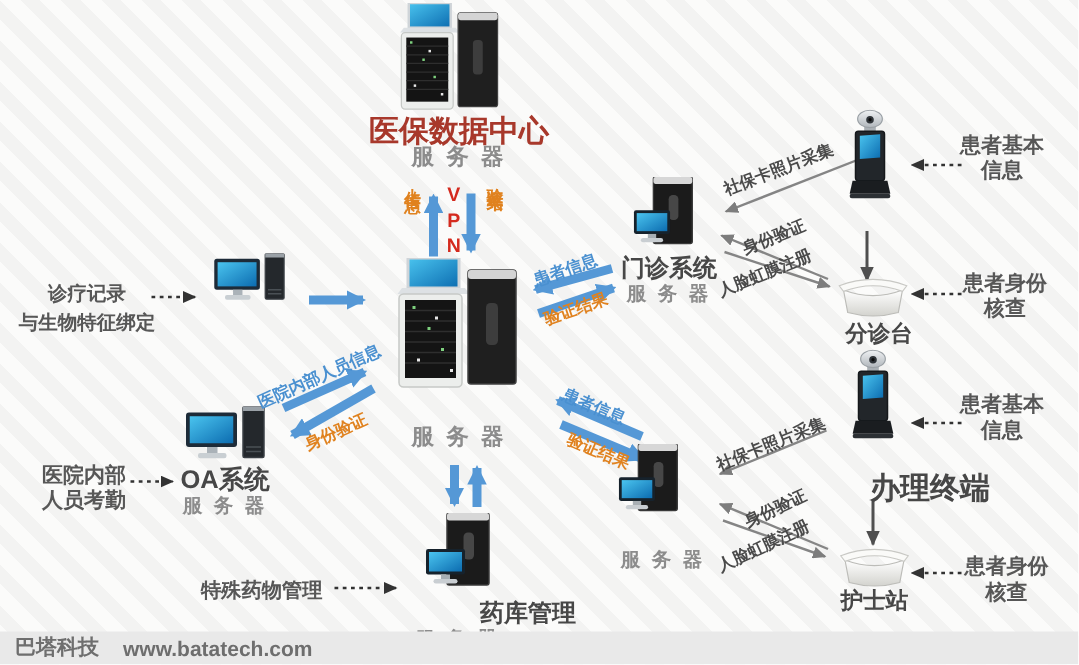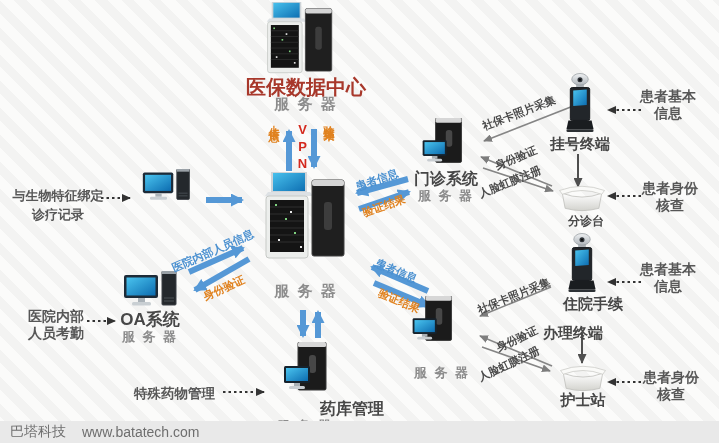--- a/index.html
+++ b/index.html
@@ -21,21 +21,21 @@
   .orange-t{color:#e0821f;}
   .gray-t{color:#4a4a4a;}
   .red-t{color:#d42a1e;}
   #overlay{position:absolute;left:0;top:0;pointer-events:none;}
   .bl{stroke:#5598d6;stroke-width:6;}
   .gl{stroke:#858585;stroke-width:1.6;}
   .dl{stroke:#4f4f4f;stroke-width:2;}
   .dot{stroke:#333;stroke-width:1.8;stroke-dasharray:2.5 3;}
   #footer{position:absolute;left:0;bottom:0;width:719px;height:22px;background:#e9e9e9;
           display:flex;align-items:center;gap:16px;padding-left:10px;box-sizing:border-box;
-          font-weight:normal;color:#6e6e6e;font-size:14px;}
+          font-weight:bold;color:#6e6e6e;font-size:14px;}
 </style>
 </head>
 <body>
 
 <div id="stage">
 
   <svg width="0" height="0" class="abs">
     <defs>
       <linearGradient id="gScreen" x1="0" y1="0" x2="1" y2="1">
         <stop offset="0" stop-color="#4ac4ef"></stop>
@@ -243,56 +243,54 @@
       <rect x="15" y="10" width="8" height="5" fill="#aab0b5"></rect>
       <ellipse cx="19" cy="6.5" rx="8.5" ry="6" fill="url(#gDome)" stroke="#9aa0a5" stroke-width="0.8"></ellipse>
       <circle cx="19" cy="7" r="2.6" fill="#2e3338"></circle>
         <circle cx="19" cy="7" r="1.1" fill="#0c0c0c"></circle>
       <rect x="9" y="15" width="20" height="34" rx="2" fill="#22262a" stroke="#15181b"></rect>
       <polygon points="12,18 26,17 26,33 12,34" fill="url(#gScreen)"></polygon>
       <path d="M7,49 h24 l2,9 h-28 z" fill="#1a1d20"></path>
       <rect x="5" y="58" width="28" height="3" rx="1.5" fill="#2c3034"></rect>
     </svg>
   </div>
-  <div class="node-label" style="left:540px;top:135px;width:80px;font-size:15px;">挂号终端</div>
 
   <div class="abs" style="left:556px;top:183px;">
     <svg width="52" height="30" viewBox="0 0 52 32">
       <path d="M5,11 Q26,19 47,11 L44,27 Q26,32 8,27 Z" fill="url(#gDesk)" stroke="#bcbcb8" stroke-width="0.8"></path>
       <path d="M2,8 Q26,-1 50,8 L47,12 Q26,4 5,12 Z" fill="#fafaf8" stroke="#c8c8c4" stroke-width="0.8"></path>
     </svg>
   </div>
-  <div class="node-label" style="left:546px;top:213px;width:80px;font-size:12px;">分诊台</div>
+  <div class="node-label" style="left:546px;top:213px;width:80px;font-size:15px;">分诊台</div>
 
   <div class="abs" style="left:563px;top:233px;">
     <svg width="38" height="62" viewBox="0 0 38 64">
       <rect x="15" y="10" width="8" height="5" fill="#aab0b5"></rect>
       <ellipse cx="19" cy="6.5" rx="8.5" ry="6" fill="url(#gDome)" stroke="#9aa0a5" stroke-width="0.8"></ellipse>
       <circle cx="19" cy="7" r="2.6" fill="#2e3338"></circle>
         <circle cx="19" cy="7" r="1.1" fill="#0c0c0c"></circle>
       <rect x="9" y="15" width="20" height="34" rx="2" fill="#22262a" stroke="#15181b"></rect>
       <polygon points="12,18 26,17 26,33 12,34" fill="url(#gScreen)"></polygon>
       <path d="M7,49 h24 l2,9 h-28 z" fill="#1a1d20"></path>
       <rect x="5" y="58" width="28" height="3" rx="1.5" fill="#2c3034"></rect>
     </svg>
   </div>
-  <div class="node-label" style="left:553px;top:295px;width:80px;font-size:15px;">住院手续</div>
-  <div class="node-label" style="left:533px;top:312px;width:80px;font-size:15px;margin-top:12px;">办理终端</div>
+  <div class="node-label" style="left:580px;top:312px;width:80px;font-size:20px;">办理终端</div>
 
   <div class="abs" style="left:557px;top:363px;">
     <svg width="52" height="30" viewBox="0 0 52 32">
       <path d="M5,11 Q26,19 47,11 L44,27 Q26,32 8,27 Z" fill="url(#gDesk)" stroke="#bcbcb8" stroke-width="0.8"></path>
       <path d="M2,8 Q26,-1 50,8 L47,12 Q26,4 5,12 Z" fill="#fafaf8" stroke="#c8c8c4" stroke-width="0.8"></path>
     </svg>
   </div>
   <div class="node-label" style="left:543px;top:391px;width:80px;font-size:15px;font-family:Liberation Serif, serif;">护士站</div>
 
   <div class="note" style="left:2px;top:186px;width:112px;text-align:center;font-size:13px;line-height:19px;">
+    <div>诊疗记录</div>
     <div>与生物特征绑定</div>
-    <div>诊疗记录</div>
   </div>
   <div class="note" style="left:28px;top:308px;font-size:14px;line-height:17px;">
     <div>医院内部</div>
     <div>人员考勤</div>
   </div>
   <div class="note" style="left:134px;top:385px;font-size:13.5px;">特殊药物管理</div>
 
   <div class="note" style="left:634px;top:88px;width:68px;text-align:center;font-size:14px;line-height:17px;">
     <div>患者基本</div>
     <div>信息</div>

